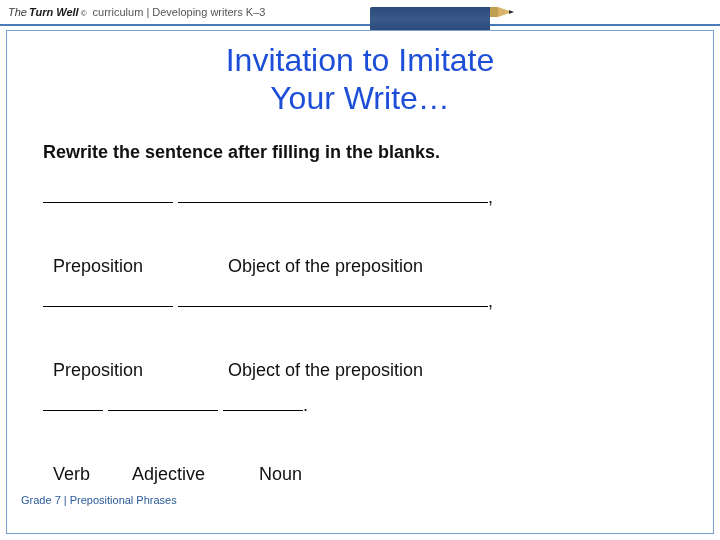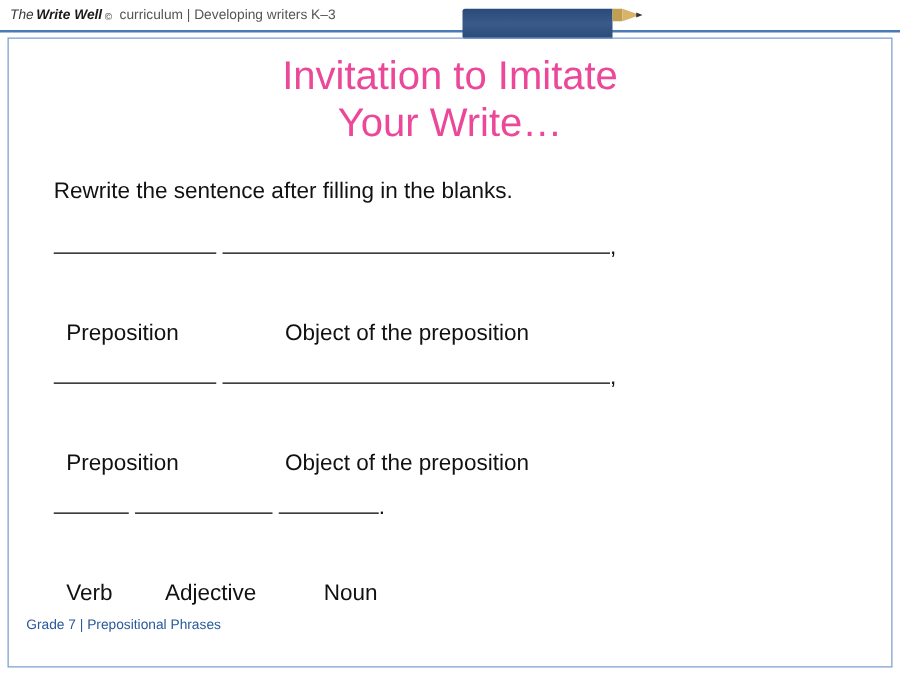--- a/index.html
+++ b/index.html
@@ -10,38 +10,38 @@
   .brand .the { font-style: italic; }
   .brand .ww { font-style: italic; font-weight: bold; color: #1a1a1a; }
   .brand .cmark { font-size: 8px; vertical-align: super; }
   .brand .rest { margin-left: 4px; color: #555; }
   .pencil { position: absolute; right: 200px; top: 4px; width: 150px; height: 16px; }
   .pencil .body { position: absolute; left: 0; top: 3px; width: 120px; height: 10px; background: linear-gradient(to bottom, #2a4a7a 0%, #3a5a8a 50%, #2a4a7a 100%); border-radius: 2px 0 0 2px; }
   .pencil .ferrule { position: absolute; left: 120px; top: 3px; width: 8px; height: 10px; background: #c0a050; }
   .pencil .tip { position: absolute; left: 128px; top: 3px; width: 0; height: 0; border-left: 14px solid #d9b36a; border-top: 5px solid transparent; border-bottom: 5px solid transparent; }
   .pencil .lead { position: absolute; left: 139px; top: 6px; width: 0; height: 0; border-left: 5px solid #333; border-top: 2px solid transparent; border-bottom: 2px solid transparent; }
   .contentframe { position: absolute; left: 6px; right: 6px; top: 30px; bottom: 6px; border: 1px solid #7aa0cf; }
-  .title { text-align: center; font-size: 32px; color: #ec4899; margin-top: 10px; line-height: 1.2; font-weight: 400; }
+  .title { text-align: center; font-size: 32px; color: #1d4ed8; margin-top: 10px; line-height: 1.2; font-weight: 400; }
   .body { padding: 24px 36px 0 36px; font-size: 18px; color: #111; }
-  .instr { font-weight: normal; margin-bottom: 24px; }
+  .instr { font-weight: bold; margin-bottom: 24px; }
   .row { margin-bottom: 6px; }
   .blankrow { letter-spacing: 0; }
   .blank { display: inline-block; border-bottom: 1.5px solid #000; height: 14px; vertical-align: baseline; }
   .labelrow { margin-bottom: 14px; padding-left: 10px; }
   .lab { display: inline-block; margin-top: 42px; }
   .footer { position: absolute; left: 14px; bottom: 27px; font-size: 11px; color: #2a5a9a; }
 </style>
 </head>
 <body>
 
 <div class="slide">
   <div class="topbar">
     <div class="brand">
       <span class="the">The</span>
-      <span class="ww">Write Well</span>
+      <span class="ww">Turn Well</span>
       <span class="cmark">©</span>
       <span class="rest">curriculum | Developing writers K–3</span>
     </div>
     <div class="pencil">
       <div class="body"></div>
         <div class="ferrule"></div>
         <div class="tip"></div>
         <div class="lead"></div>
     </div>
   </div>

